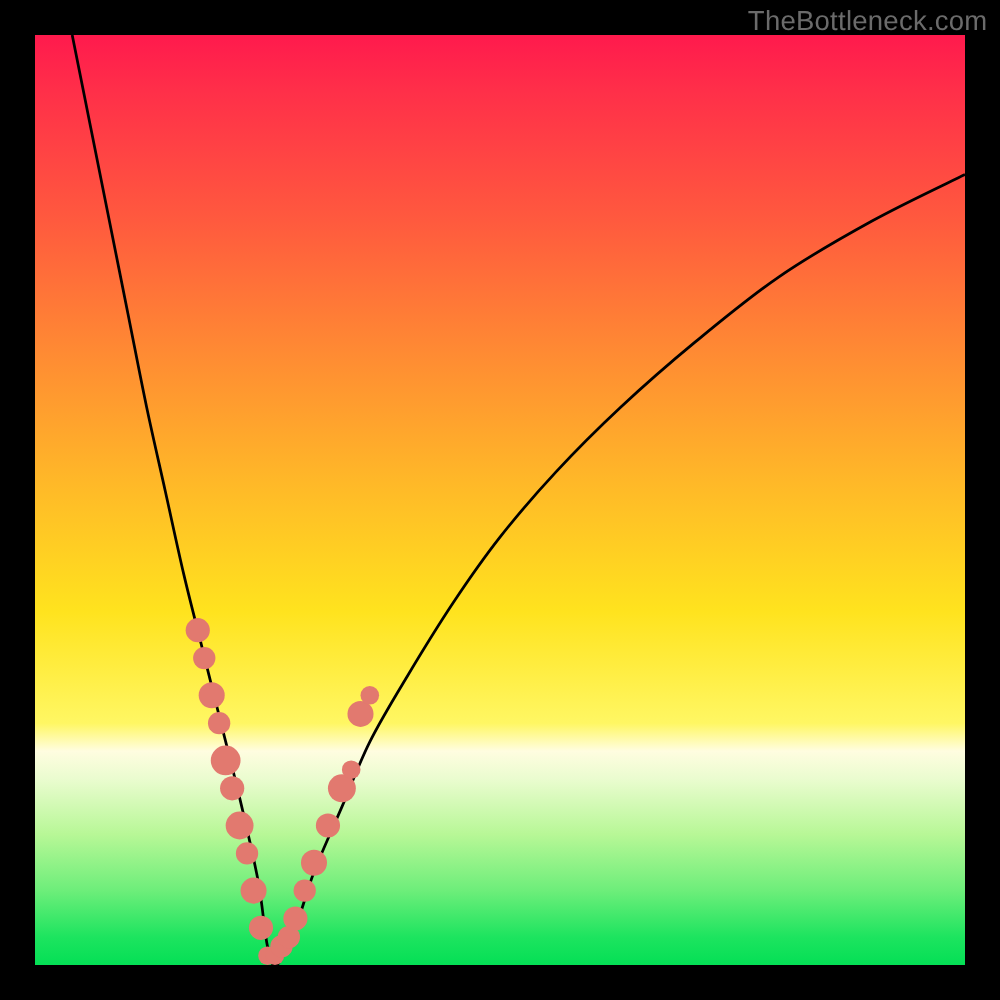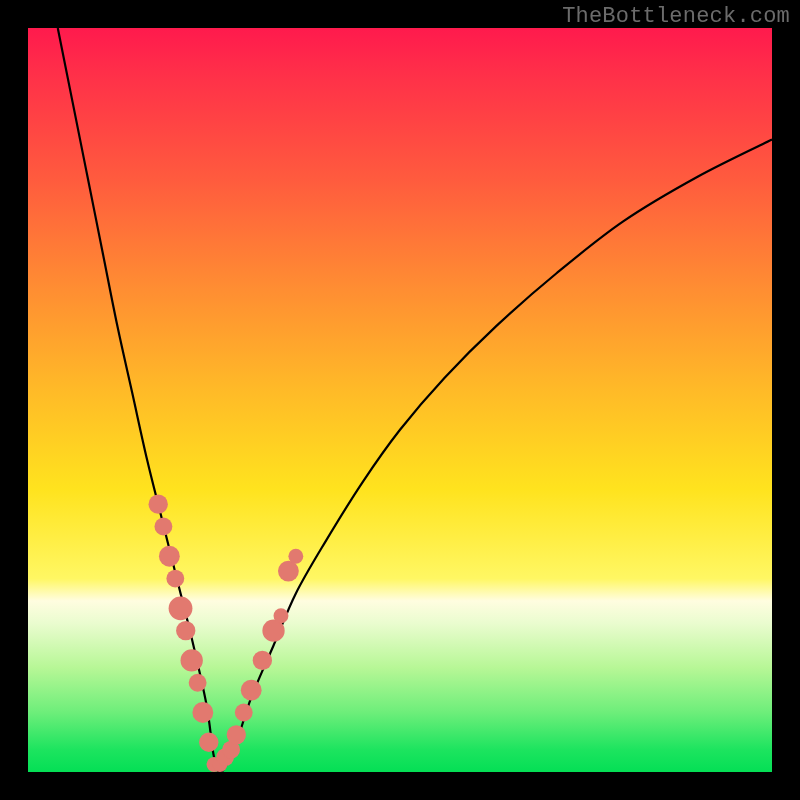--- a/index.html
+++ b/index.html
@@ -11,21 +11,20 @@
     background: #000;
     font-family: Arial, Helvetica, sans-serif;
   }
   .frame {
     position: absolute;
     top: 0;
     left: 0;
     width: 800px;
     height: 800px;
     background: #000;
-    font-family: Liberation Mono, monospace;
   }
   .plot-area {
     position: absolute;
     
     top: 28px;
     left: 28px;
     width: 744px;   
     height: 744px;
     overflow: hidden;
   }

